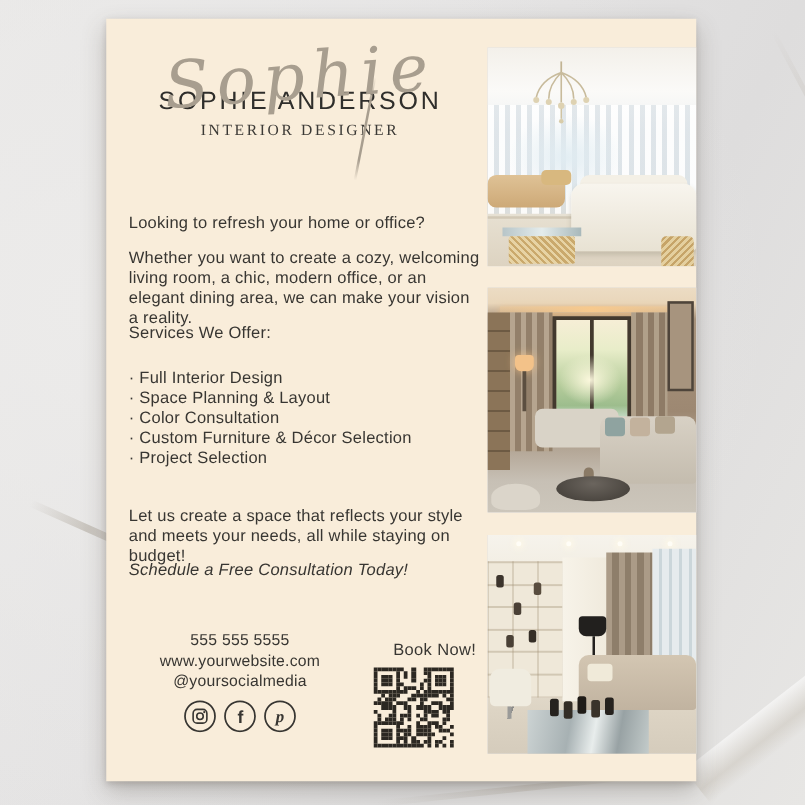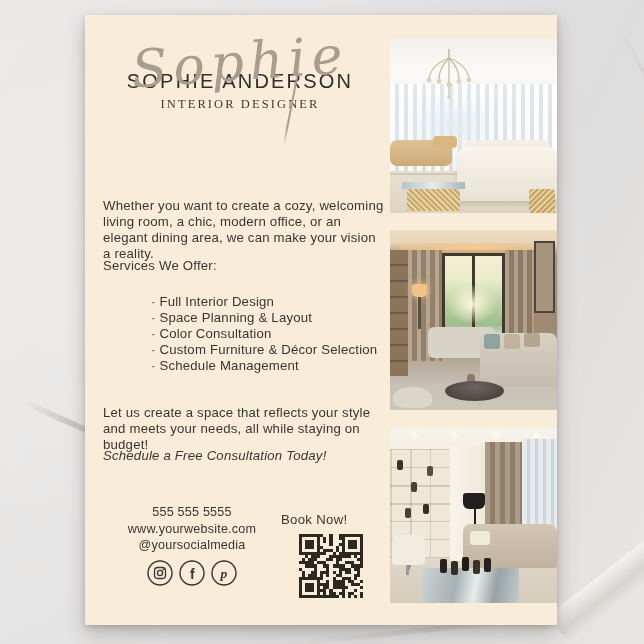--- a/index.html
+++ b/index.html
@@ -43,32 +43,32 @@
   .brand h1{font-size:20px;font-weight:500;letter-spacing:2.2px;color:#2f2e2b;}
   .brand .tagline{font-size:12.5px;letter-spacing:2.1px;margin-top:4px;color:#3c3a36;font-family:Liberation Serif, serif;}
 
   
   .copy{position:absolute;left:18px;width:282px;color:var(--ink);
     font-size:13.2px;line-height:16px;letter-spacing:.2px;}
   .copy.intro{top:155px;}
   .copy.pitch{top:183px;}
   .copy.svc-head{top:243px;}
   .copy.svc-list{top:279px;list-style:none;}
-  .copy.svc-list li{line-height:16px;margin-left:48px;}
+  .copy.svc-list li{line-height:16px;}
   .copy.closing{top:372px;margin-top:18px;}
   .copy.cta{top:433px;font-style:italic;}
 
   
   .contact{position:absolute;left:0;top:489px;width:214px;text-align:center;
     color:var(--ink);font-size:12.6px;line-height:16.5px;letter-spacing:.2px;}
   .socials{margin-top:6px;display:flex;justify-content:center;gap:6px;}
   .socials svg{display:block;}
 
   
-  .booking{position:absolute;left:196px;top:497px;width:100px;text-align:left;color:var(--ink);}
+  .booking{position:absolute;left:196px;top:497px;width:100px;text-align:right;color:var(--ink);}
   .booking .label{font-size:13.2px;letter-spacing:.3px;margin-bottom:7px;}
   .qr{width:64px;height:64px;margin:0 auto;display:grid;
     grid-template-columns:repeat(21,1fr);grid-template-rows:repeat(21,1fr);
     background:var(--cream);}
   .qr span{display:block;}
   .qr span.on{background:#2c2822;}
 
   
   .photo{position:absolute;left:305px;width:167px;overflow:hidden;background:#ddd;}
   .photo.p1{top:23px;height:175px;}
@@ -157,28 +157,29 @@
 
 <div class="flyer">
 
   <div class="brand">
     <div class="script">Sophie</div>
     <h1>SOPHIE ANDERSON</h1>
     <div class="tagline">INTERIOR DESIGNER</div>
   </div>
   <div class="script-tail brand" style="left:206px;top:46px;width:1.6px;height:84px;position:absolute;background:linear-gradient(180deg,rgba(168,158,143,0),#a89e8f 25%,#a89e8f 80%,rgba(168,158,143,0));transform:rotate(11deg);"></div>
 
+  <p class="copy intro">Looking to refresh your home or office?</p>
   <p class="copy svc-head">Services We Offer:</p>
   <p class="copy pitch">Whether you want to create a cozy, welcoming living room, a chic, modern office, or an elegant dining area, we can make your vision a reality.</p>
   <ul class="copy svc-list" id="services">
       <li>· Full Interior Design</li>
       <li>· Space Planning &amp; Layout</li>
       <li>· Color Consultation</li>
       <li>· Custom Furniture &amp; Décor Selection</li>
-      <li>· Schedule Management</li>
+      <li>· Project Selection</li>
     </ul>
   <p class="copy closing">Let us create a space that reflects your style and meets your needs, all while staying on budget!</p>
   <p class="copy cta">Schedule a Free Consultation Today!</p>
 
   <div class="contact">
     <div id="contact-lines">
         <div>555 555 5555</div>
         <div>www.yourwebsite.com</div>
         <div>@yoursocialmedia</div>
       </div>

